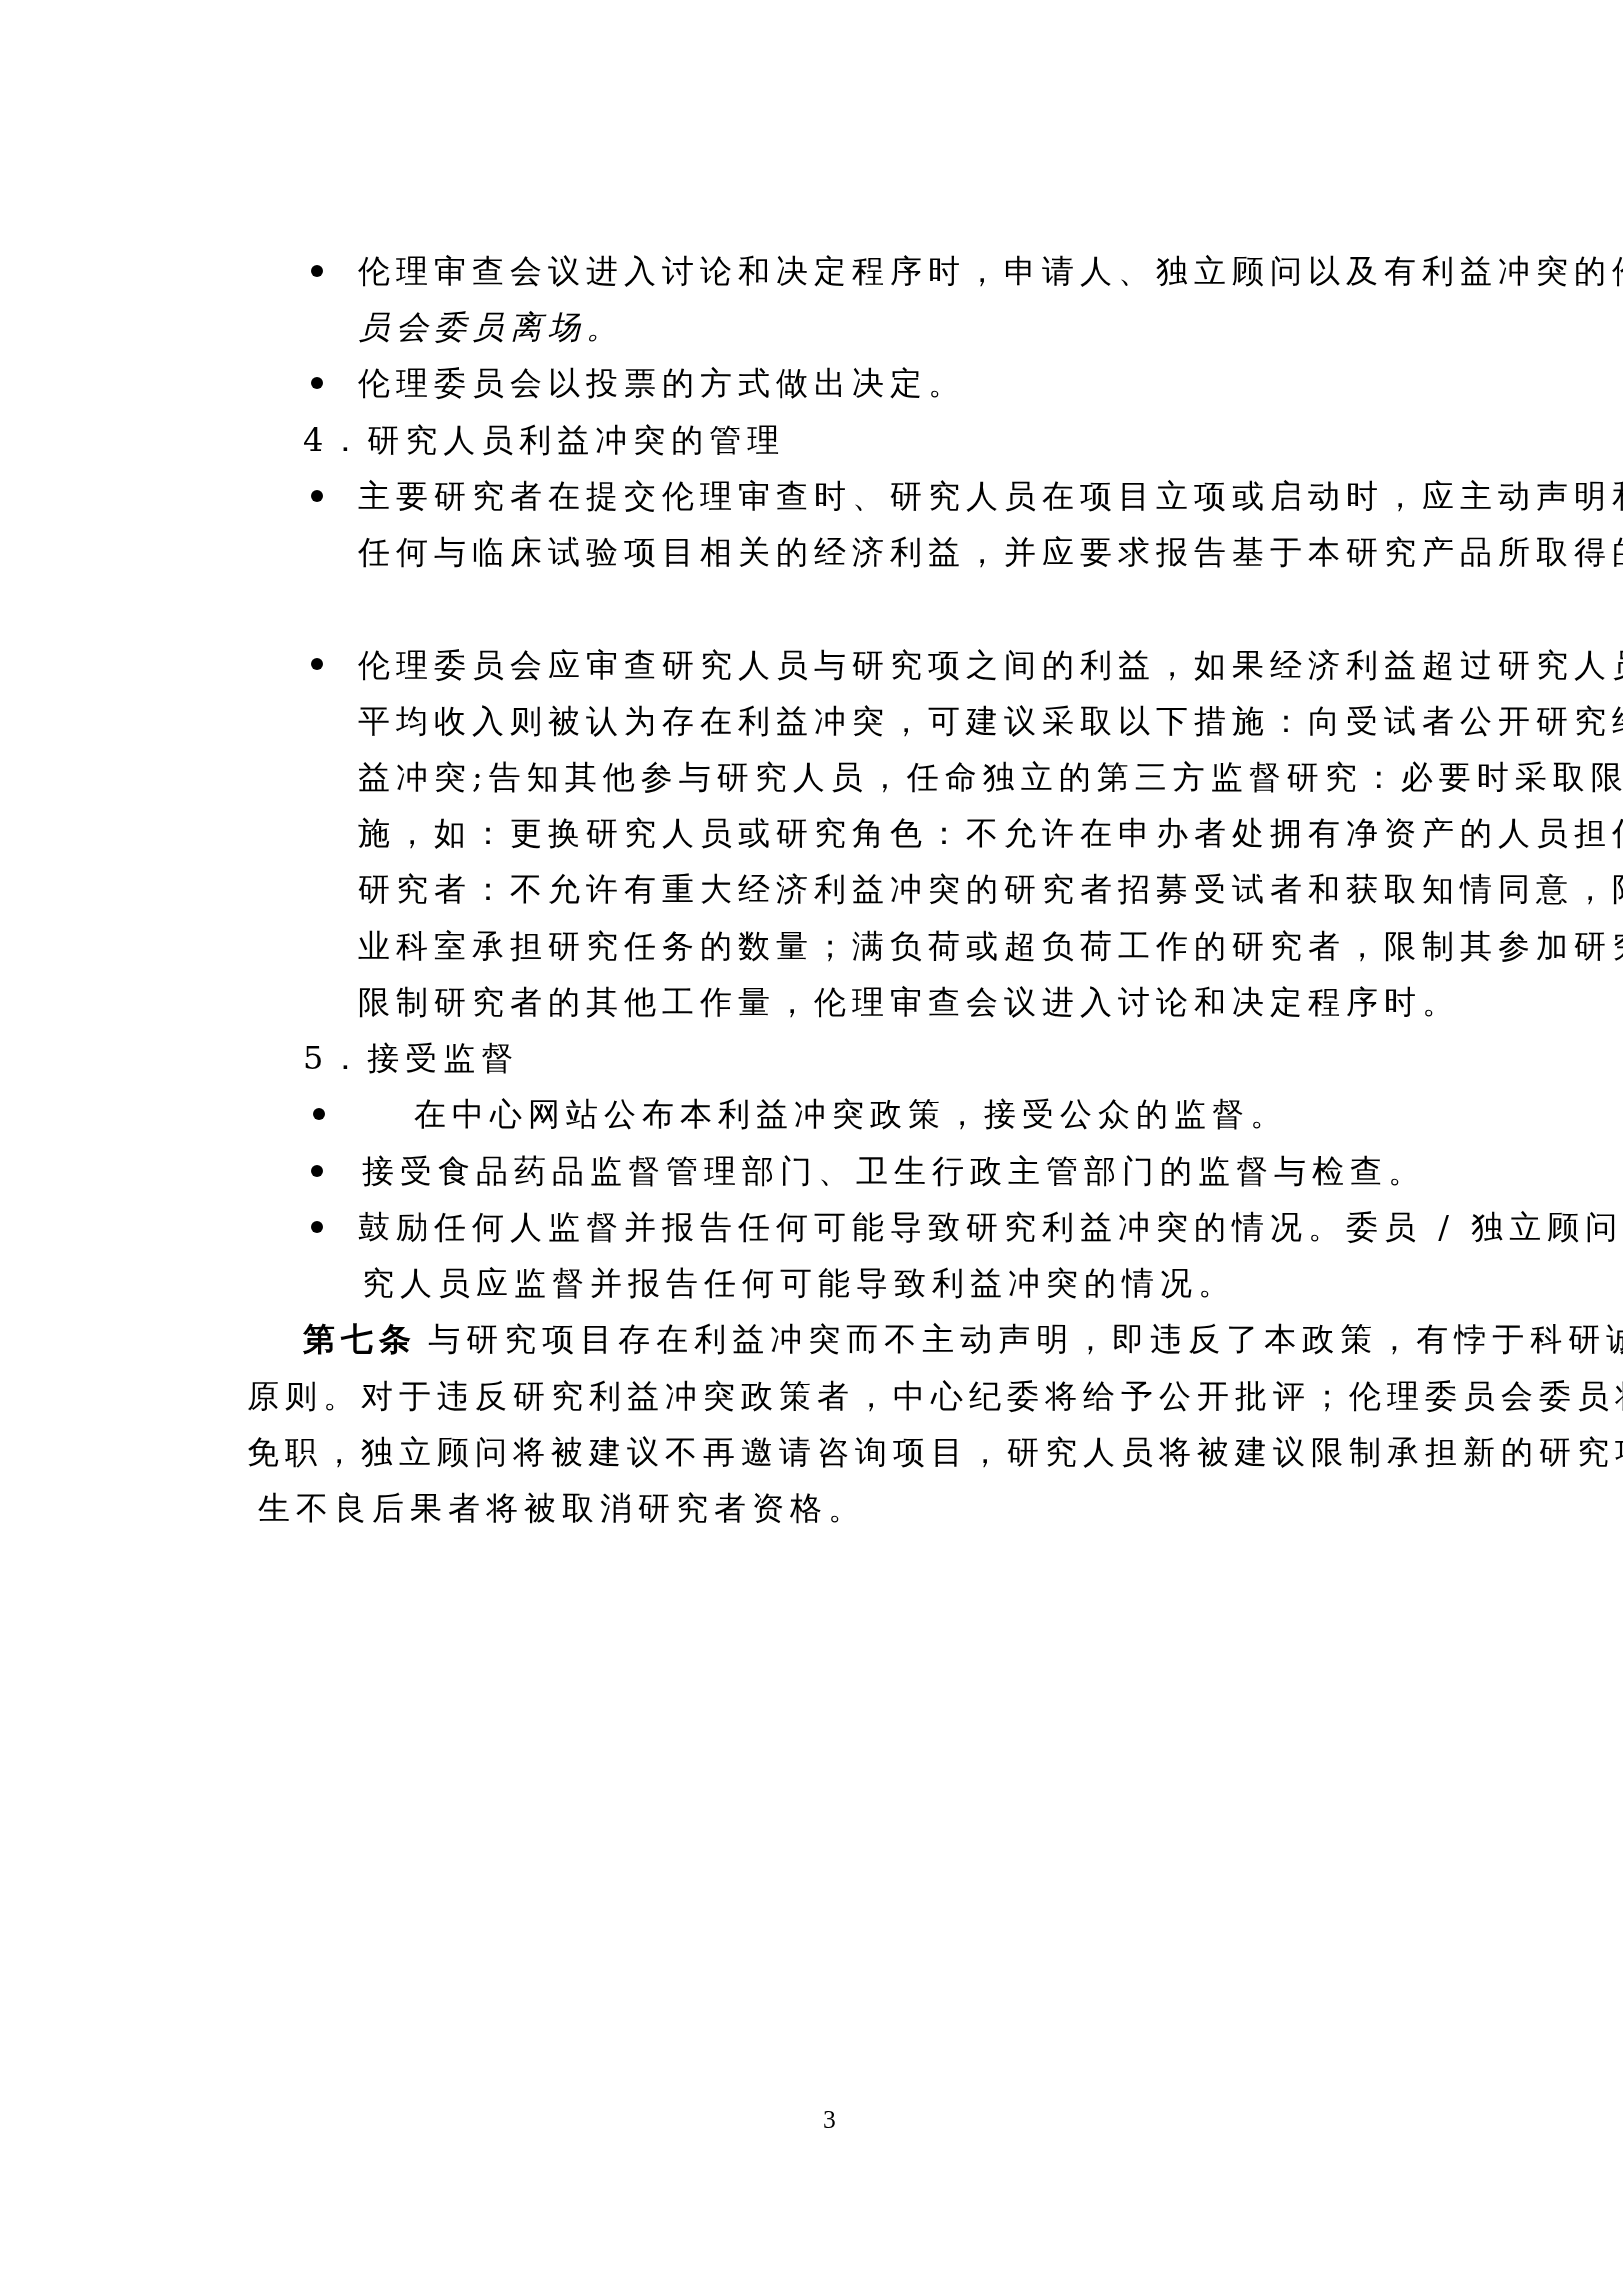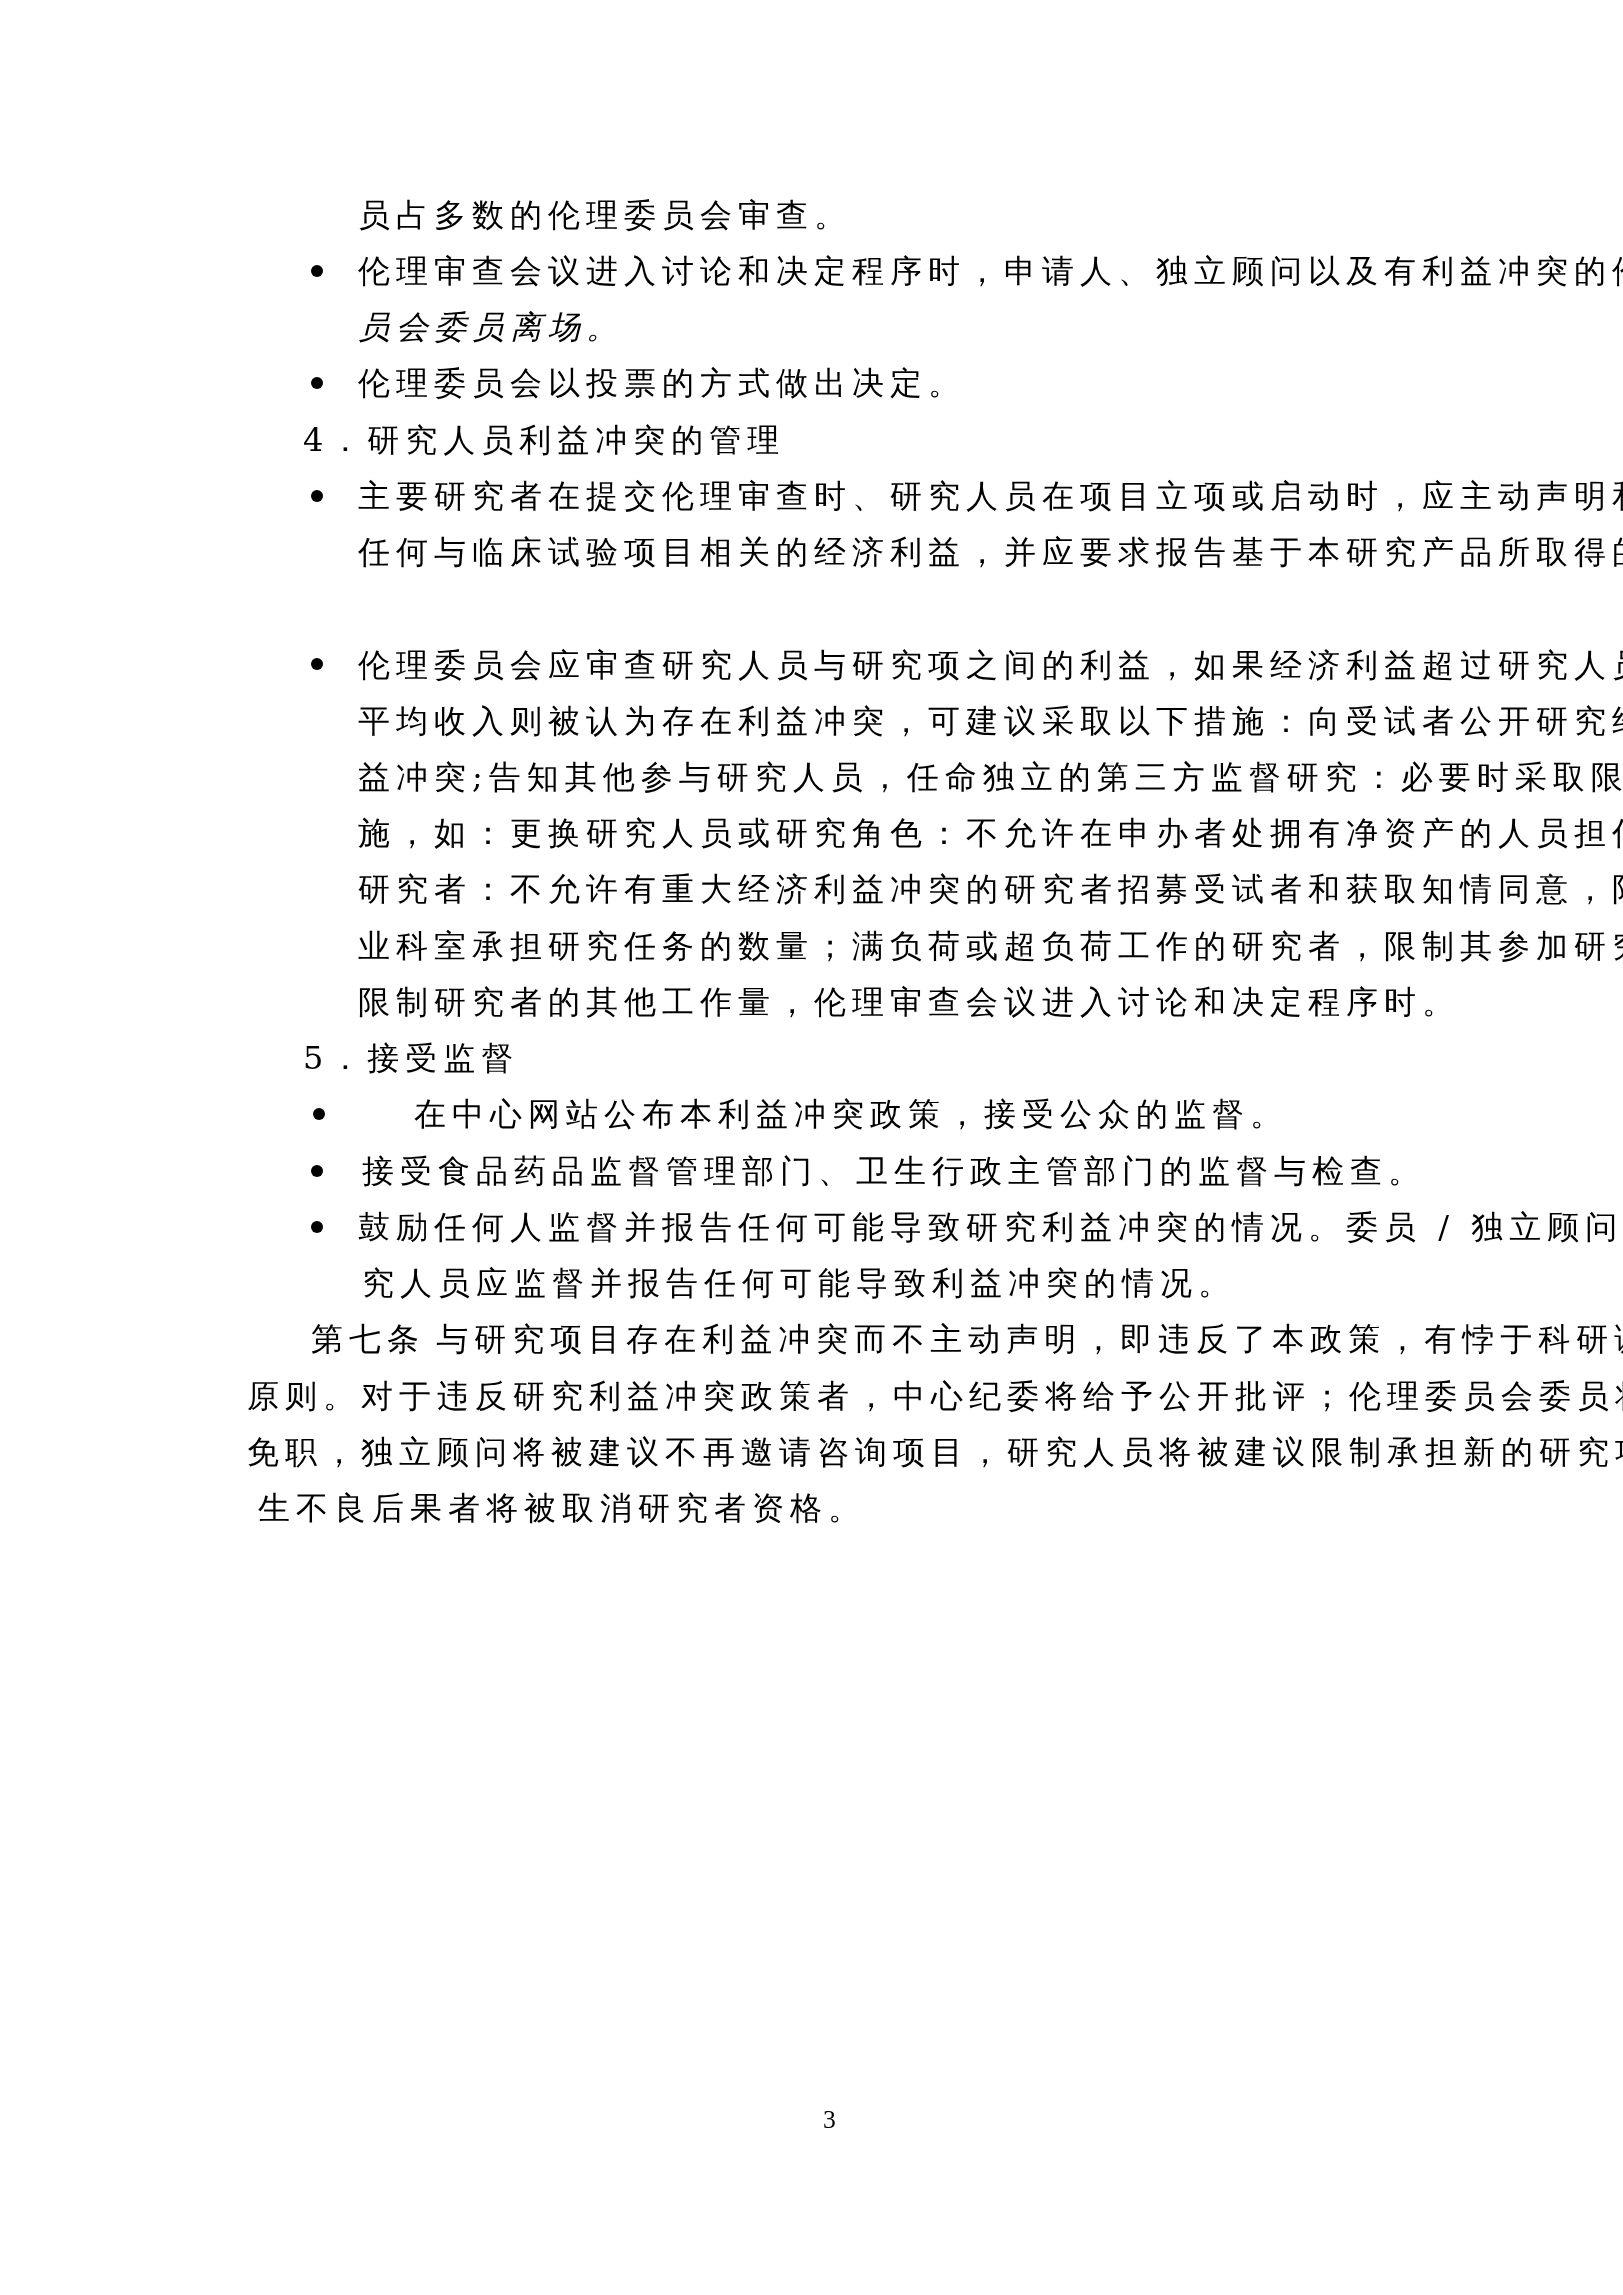--- a/index.html
+++ b/index.html
@@ -2,30 +2,29 @@
 <html style="font-size:8.2px"><head>
 <meta charset="utf-8">
 <style>
   html, body { margin: 0; padding: 0; background: #ffffff; }
   body { width: 1623px; height: 2295px; position: relative; overflow: hidden;
          font-family: "DejaVu Serif", "Liberation Serif", serif; color: #000; }
   .page { position: absolute; left: 0; top: 0; width: 1623px; height: 2295px; background: #fff; }
   .line { position: absolute; height: 56px; line-height: 56px; font-size: 32px;
           white-space: nowrap; letter-spacing: 6px; }
   .bullet { position: absolute; width: 12.3px; height: 12.3px; border-radius: 50%; background: #000; }
-  .bold { font-weight: normal; margin-left: 8px; }
+  .bold { font-weight: bold; }
   .pagenum { position: absolute; left: 823px; top: 2104px; font-family: "Liberation Serif", serif;
              font-size: 25.6px; line-height: 31px; }
 </style>
 </head>
 <body>
 
 <div class="page">
 
-  <div class="line" style="left:358px;top:187px;">员占多数的伦理委员会审查。</div>
 
   <div class="bullet" style="left:311px;top:265px;"></div>
   <div class="line" style="left:358px;top:243px;">伦理审查会议进入讨论和决定程序时，申请人、独立顾问以及有利益冲突的伦理委</div>
   <div class="line" style="left:358px;top:299px;font-style:italic;">员会委员离场。</div>
 
   <div class="bullet" style="left:311px;top:377px;"></div>
   <div class="line" style="left:358px;top:355px;">伦理委员会以投票的方式做出决定。</div>
 
   <div class="line" style="left:303px;top:412px;">4．研究人员利益冲突的管理</div>
 

